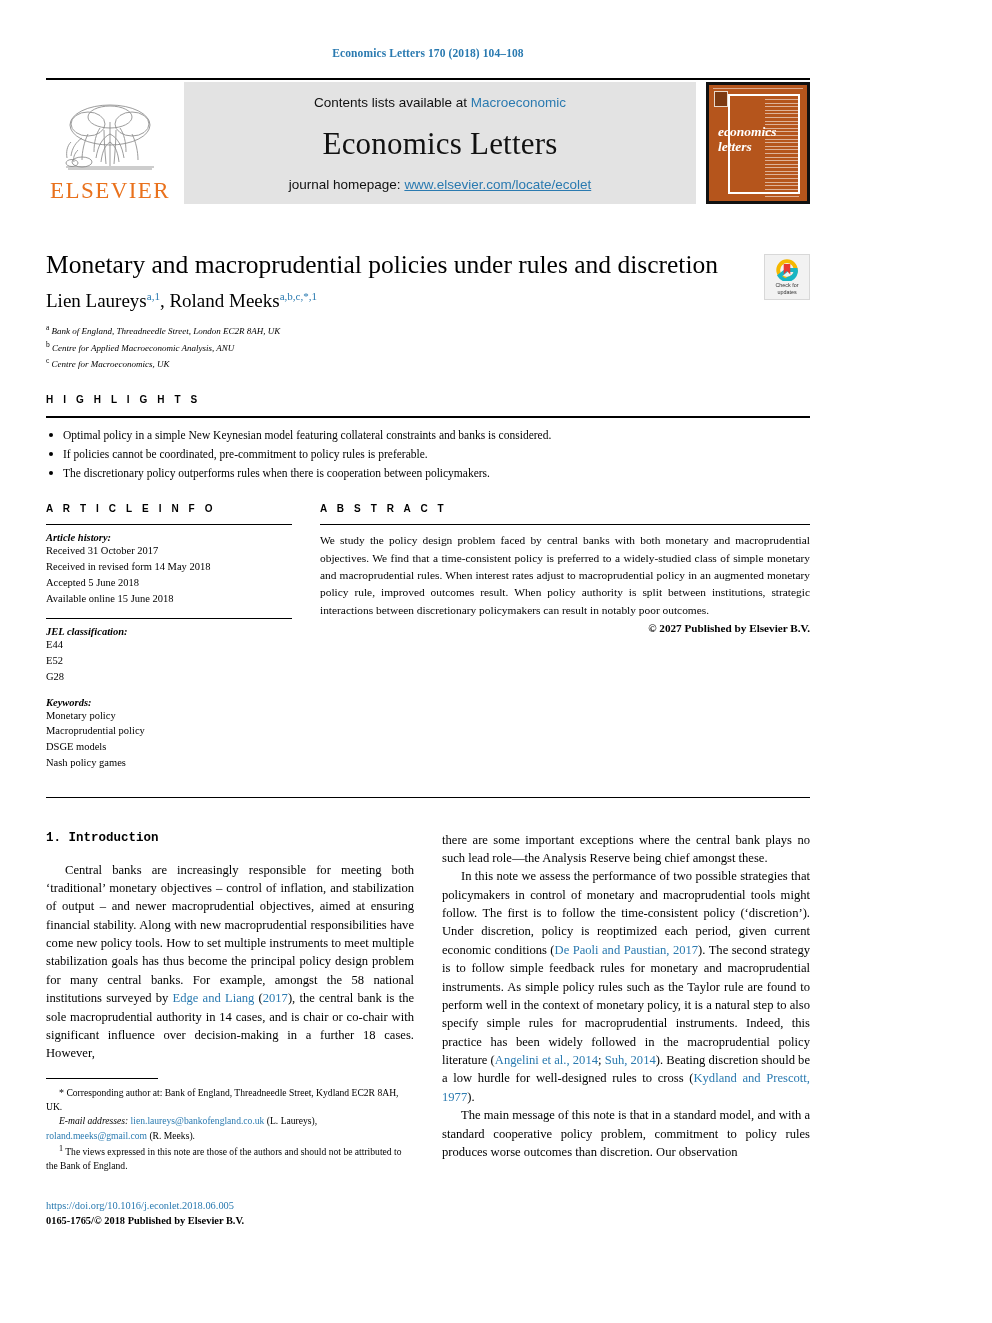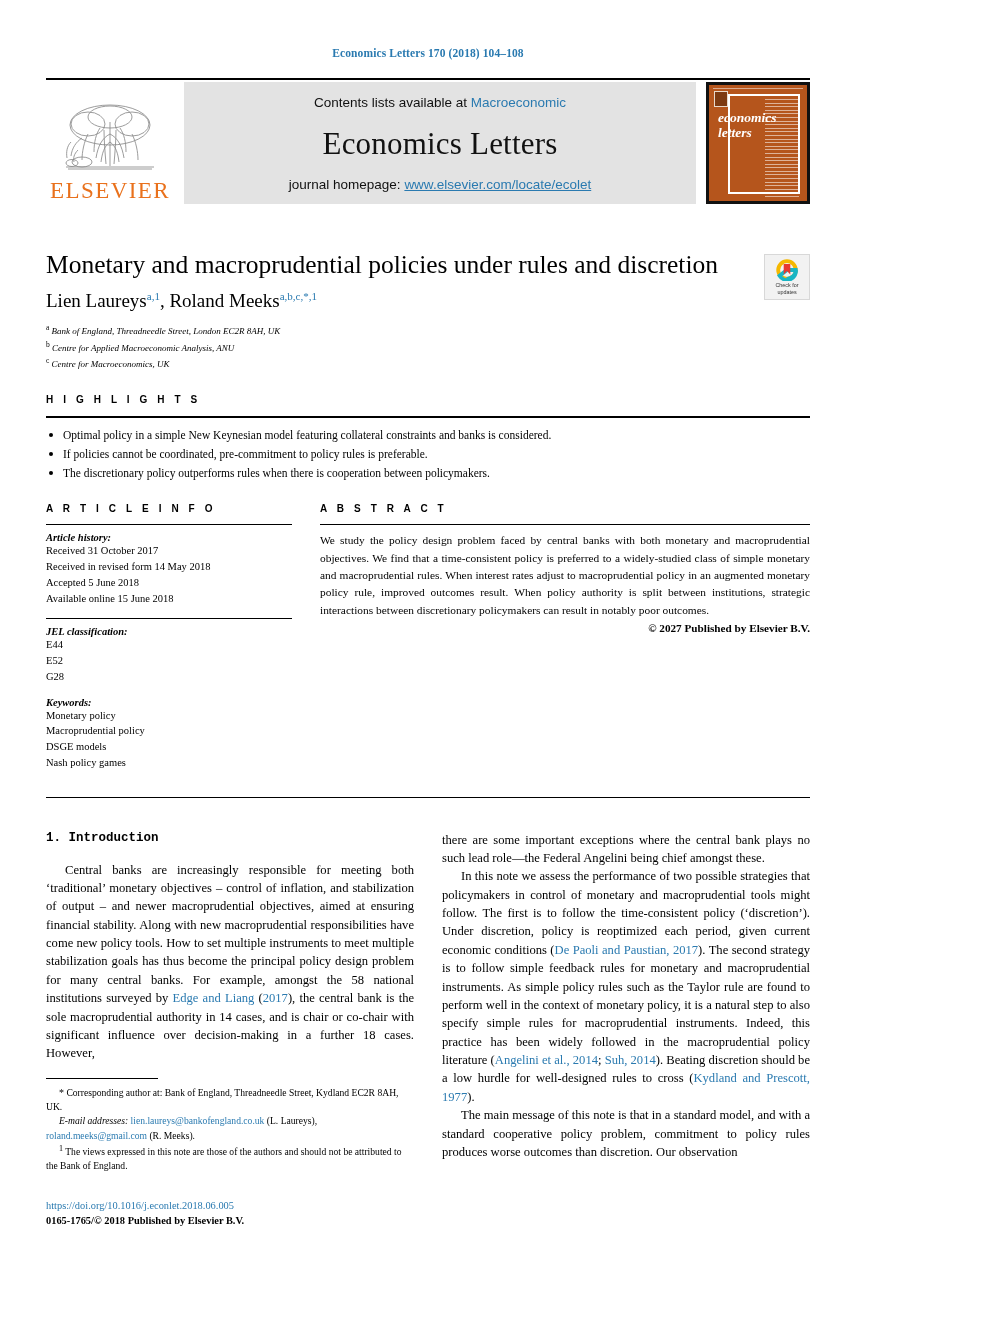--- a/index.html
+++ b/index.html
@@ -114,21 +114,21 @@
   }
   .cover-stamp {
     position: absolute;
     left: 5px; top: 6px;
     width: 12px; height: 14px;
     background: #7d3a12;
     border: 1px solid #e8d9cc;
   }
   .cover-title {
     position: absolute;
-    left: 9px; top: 26px;
+    left: 9px; top: 40px;
     color: #fff;
     font-family: "Liberation Serif", serif;
     font-style: italic;
     font-weight: bold;
     font-size: 13.5px;
     line-height: 1.08;
     z-index: 3;
   }
   .cover-lines {
     position: absolute;
@@ -520,19 +520,19 @@
         <p class="fn-indent"><sup>1</sup><span> The views expressed in this note are those of the authors and should not be attributed to the Bank of England.</span></p>
       </div>
 
       <div class="doi-block">
         <div class="doi-link">https://doi.org/10.1016/j.econlet.2018.06.005</div>
         <div class="issn">0165-1765/© 2018 Published by Elsevier B.V.</div>
       </div>
     </div>
 
     <div class="bcol">
-      <p class="ptext noindent">there are some important exceptions where the central bank plays no such lead role—the Federal Angelini being chief amongst these.</p>
+      <p class="ptext noindent">there are some important exceptions where the central bank plays no such lead role—the Analysis Reserve being chief amongst these.</p>
       <p class="ptext"><span>In this note we assess the performance of two possible strategies that policymakers in control of monetary and macroprudential tools might follow. The first is to follow the time-consistent policy (‘discretion’). Under discretion, policy is reoptimized each period, given current economic conditions (</span><span class="lnk">De Paoli and Paustian, 2017</span><span>). The second strategy is to follow simple feedback rules for monetary and macroprudential instruments. As simple policy rules such as the Taylor rule are found to perform well in the context of monetary policy, it is a natural step to also specify simple rules for macroprudential instruments. Indeed, this practice has been widely followed in the macroprudential policy literature (</span><span class="lnk">Angelini et al., 2014</span><span>; </span><span class="lnk">Suh, 2014</span><span>). Beating discretion should be a low hurdle for well-designed rules to cross (</span><span class="lnk">Kydland and Prescott, 1977</span><span>).</span></p>
       <p class="ptext">The main message of this note is that in a standard model, and with a standard cooperative policy problem, commitment to policy rules produces worse outcomes than discretion. Our observation</p>
     </div>
   </div>
 
 </div>
 
 </body></html>

